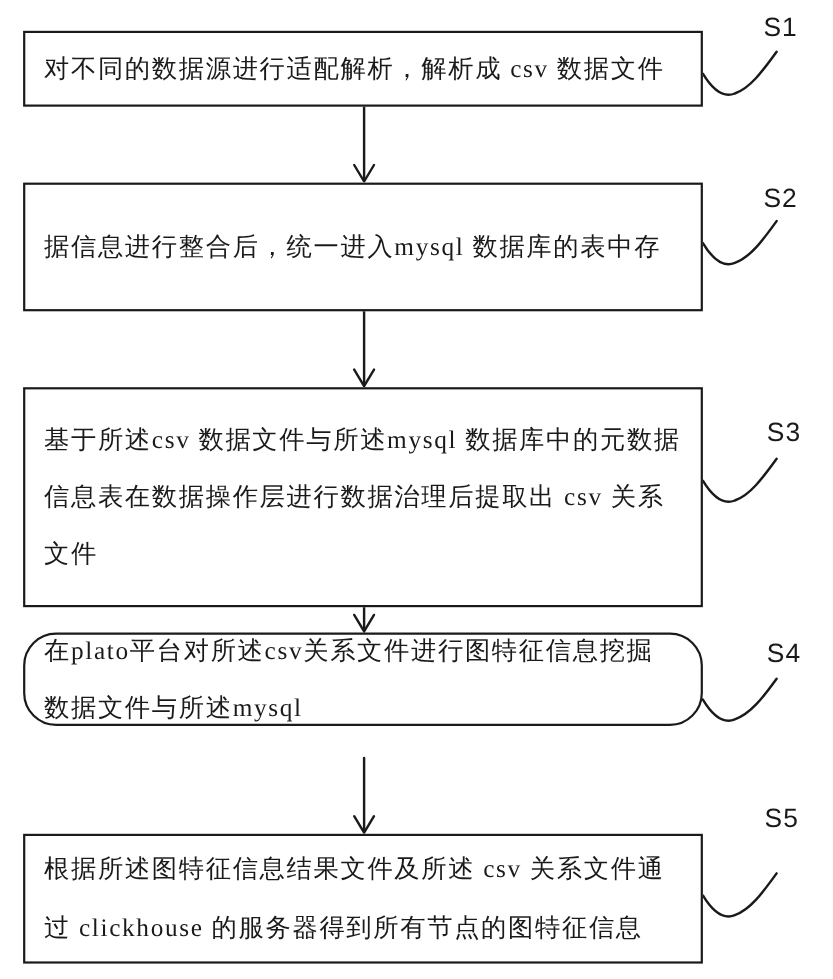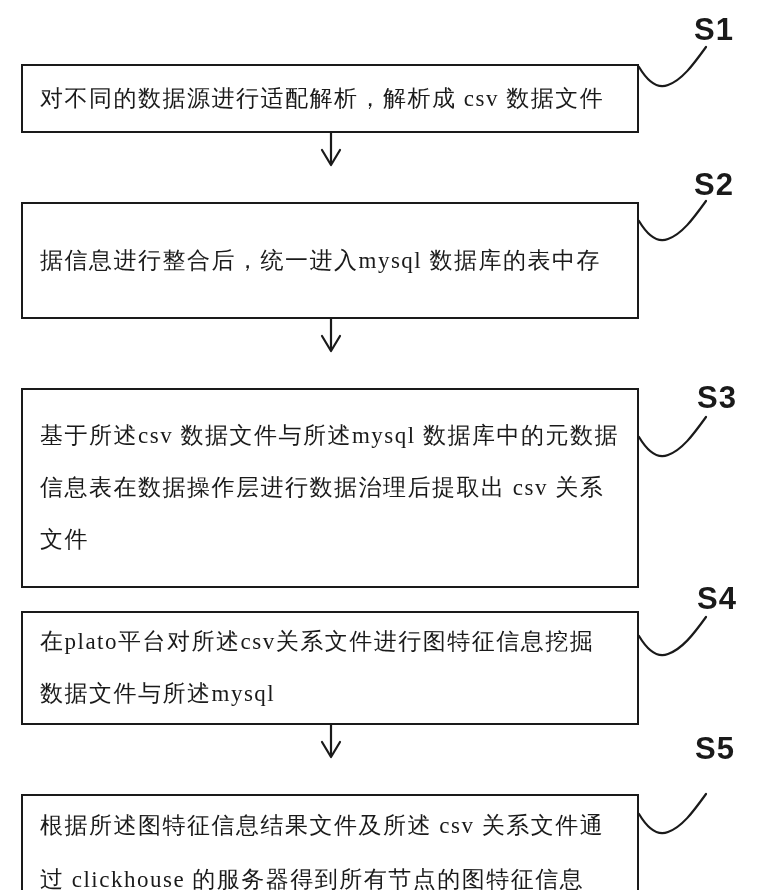--- a/index.html
+++ b/index.html
@@ -31,35 +31,34 @@
     box-sizing: border-box;
     border: 2px solid #1a1a1a;
     background: #ffffff;
     display: flex;
     flex-direction: column;
     justify-content: center;
     padding: 0 8px 0 17px;
     font-size: 23px;
     letter-spacing: 1.5px;
     line-height: 52px;
-    margin-top: 36px;
   }
   .box-s1 { top: 28px;  height: 69px; }
   .box-s2 { top: 166px; height: 117px; line-height: 56px; }
   .box-s3 { top: 352px; height: 200px; line-height: 52px; }
-  .box-s4 { top: 575px; height: 114px; line-height: 52px; }
+  .box-s4 { top: 575px; height: 85px; line-height: 52px; border-radius: 30px; }
   .box-s5 { top: 758px; height: 118px; line-height: 54px; }
   .box-line {
     white-space: nowrap;
   }
   .step-label {
     position: absolute;
     font-family: "Liberation Sans", "DejaVu Sans", sans-serif;
-    font-size: 31px;
-    font-weight: 700;
+    font-size: 24px;
+    font-weight: 400;
     letter-spacing: 1px;
     color: #1a1a1a;
   }
   .label-s1 { left: 694px; top: 12px; }
   .label-s2 { left: 694px; top: 167px; text-align: center; }
   .label-s3 { left: 697px; top: 380px; }
   .label-s4 { left: 697px; top: 581px; }
   .label-s5 { left: 695px; top: 731px; }
 </style>
 </head>

